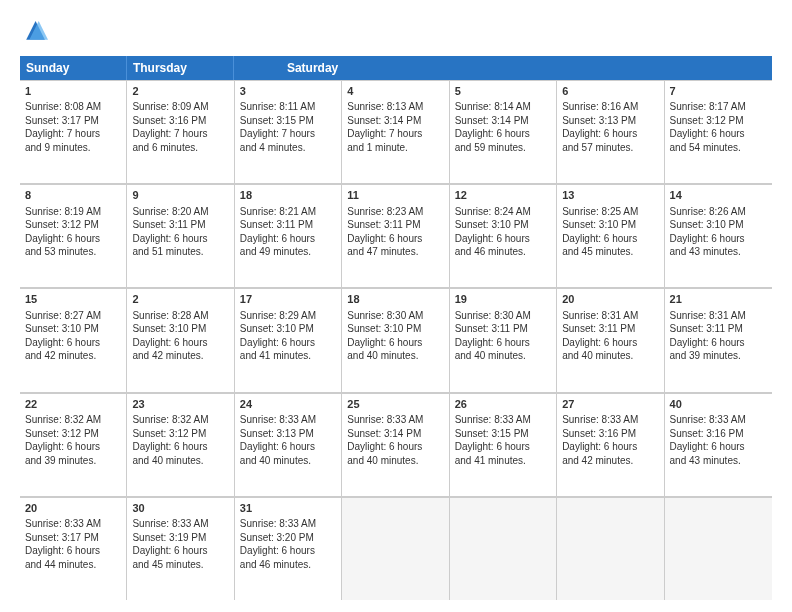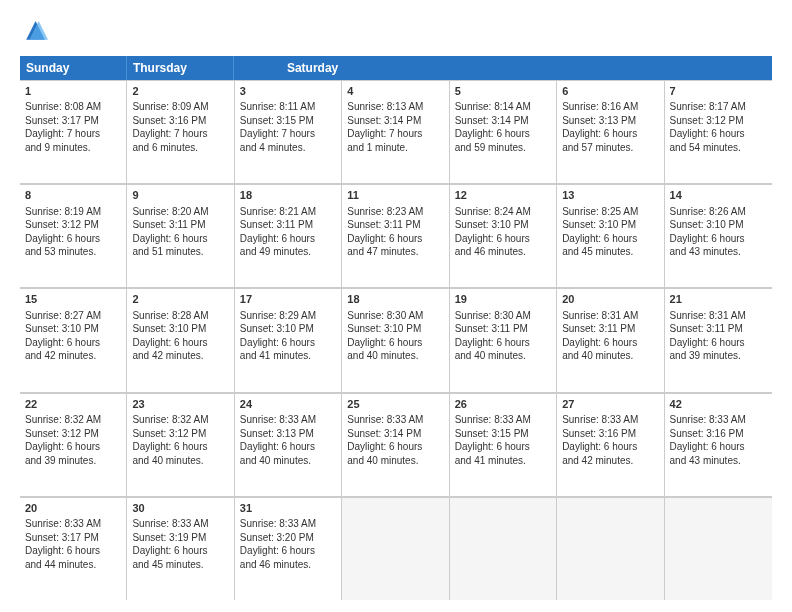--- a/index.html
+++ b/index.html
@@ -248,21 +248,21 @@
           </div>
           <div class="cal-cell">
             <span class="day-num">26</span>
             <div class="cell-text">Sunrise: 8:33 AM<br>Sunset: 3:15 PM<br>Daylight: 6 hours<br>and 41 minutes.</div>
           </div>
           <div class="cal-cell">
             <span class="day-num">27</span>
             <div class="cell-text">Sunrise: 8:33 AM<br>Sunset: 3:16 PM<br>Daylight: 6 hours<br>and 42 minutes.</div>
           </div>
           <div class="cal-cell">
-            <span class="day-num">42</span>
+            <span class="day-num">40</span>
             <div class="cell-text">Sunrise: 8:33 AM<br>Sunset: 3:16 PM<br>Daylight: 6 hours<br>and 43 minutes.</div>
           </div>
         </div>
         <div class="cal-row">
           <div class="cal-cell">
             <span class="day-num">20</span>
             <div class="cell-text">Sunrise: 8:33 AM<br>Sunset: 3:17 PM<br>Daylight: 6 hours<br>and 44 minutes.</div>
           </div>
           <div class="cal-cell">
             <span class="day-num">30</span>

